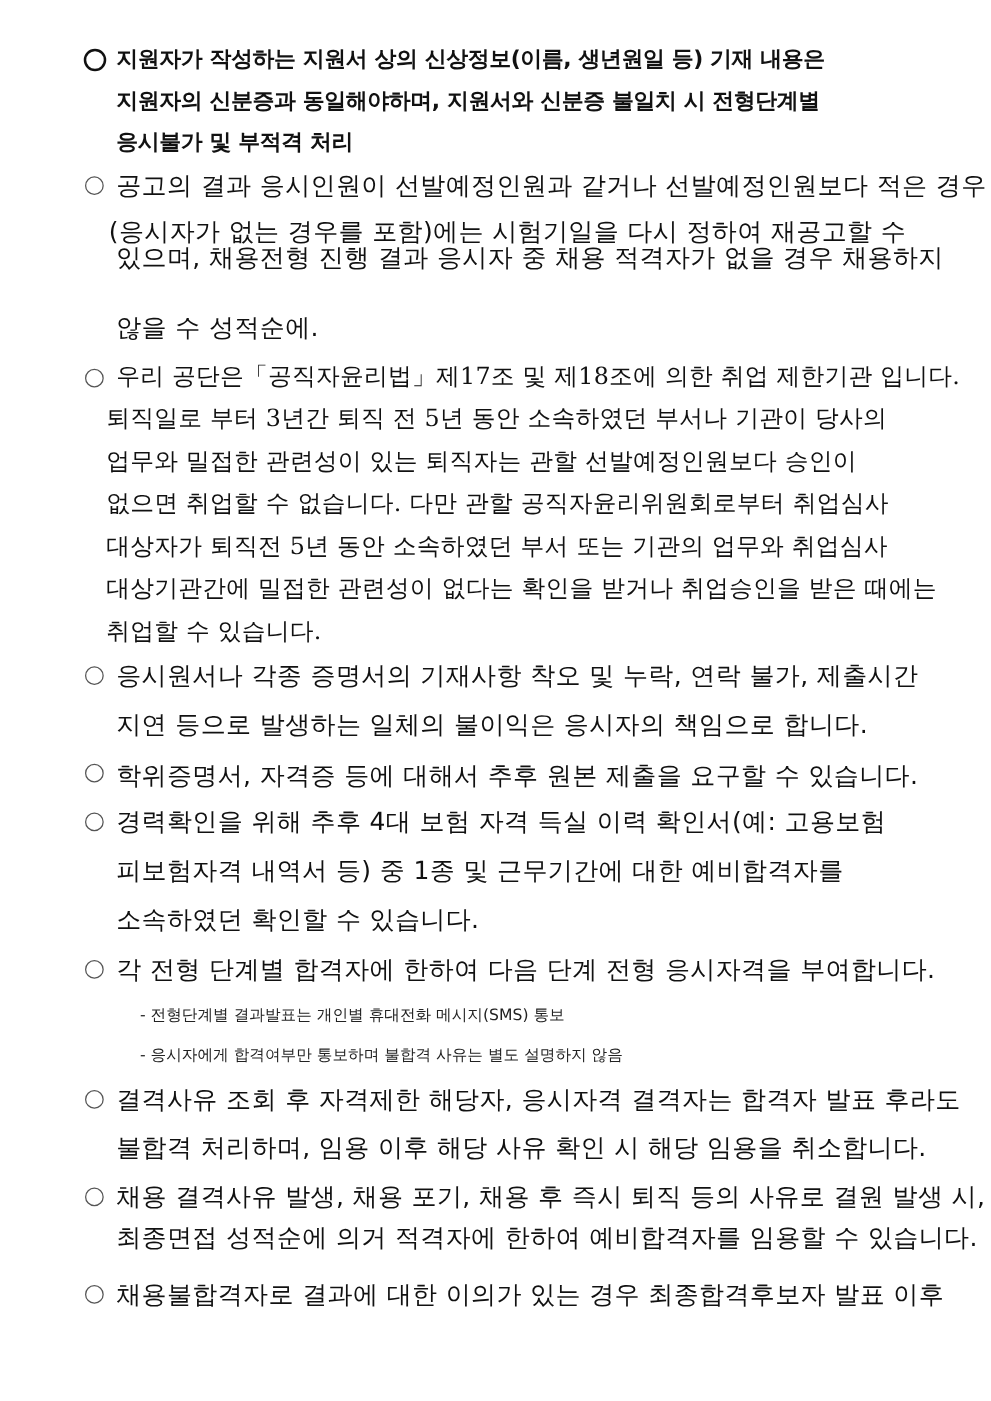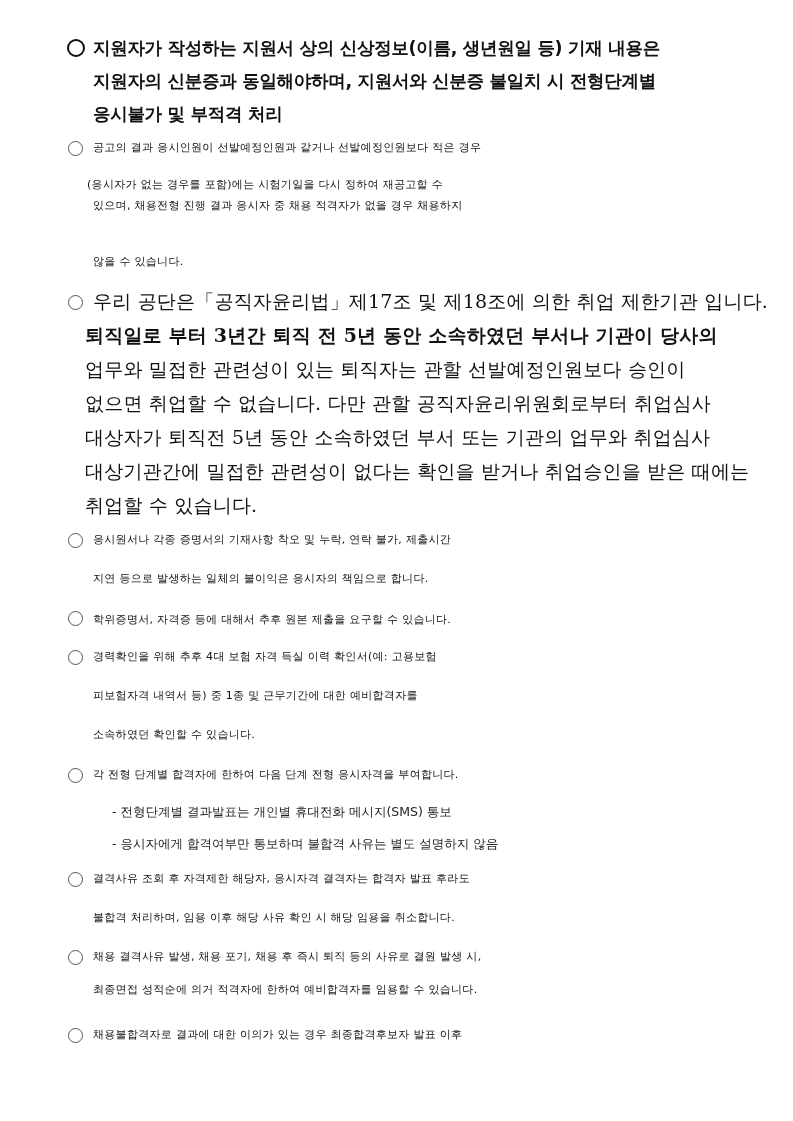--- a/index.html
+++ b/index.html
@@ -2,44 +2,44 @@
 <html><head>
   <meta charset="utf-8">
   <style>
     html, body { margin: 0; padding: 0; background: #ffffff; }
     body { width: 793px; height: 1121px; position: relative; overflow: hidden;
            font-family: "DejaVu Sans", "Liberation Sans", sans-serif; color: #111111; }
     .page { position: absolute; left: 0; top: 0; width: 664px; height: 1121px; }
     .line { position: absolute; white-space: nowrap; font-size: 17px; line-height: 22px; }
     .bold { font-weight: bold; font-size: 17.5px; letter-spacing: -0.3px; }
     .serif { font-family: "DejaVu Serif", "Liberation Serif", serif; font-size: 19px; letter-spacing: 0.2px; }
-    .sans { font-family: "DejaVu Sans", "Liberation Sans", sans-serif; font-size: 11px; letter-spacing: 0.3px; }
+    .sans { font-family: "DejaVu Sans", "Liberation Sans", sans-serif; font-size: 20px; letter-spacing: 0.3px; }
     .small { font-family: "DejaVu Sans", "Liberation Sans", sans-serif; font-size: 12.5px; color: #222; }
     .bullet { position: absolute; width: 15px; height: 15px; border: 1.3px solid #555; border-radius: 50%; box-sizing: border-box; }
     .bullet.bold-b { width: 18px; height: 18px; border: 2px solid #111; }
   </style>
 </head>
 <body>
 
 <div class="page">
 
   <span class="bullet bold-b" style="left:67px; top:39px;"></span>
   <div class="line bold" style="left:93px; top:37px;">지원자가 작성하는 지원서 상의 신상정보(이름, 생년원일 등) 기재 내용은</div>
   <div class="line bold" style="left:93px; top:70px;">지원자의 신분증과 동일해야하며, 지원서와 신분증 불일치 시 전형단계별</div>
   <div class="line bold" style="left:93px; top:103px;">응시불가 및 부적격 처리</div>
 
   <span class="bullet" style="left:68px; top:141px;"></span>
   <div class="line sans" style="left:93px; top:137px;">공고의 결과 응시인원이 선발예정인원과 같거나 선발예정인원보다 적은 경우</div>
   <div class="line sans" style="left:87px; top:174px;">(응시자가 없는 경우를 포함)에는 시험기일을 다시 정하여 재공고할 수</div>
   <div class="line sans" style="left:93px; top:195px;">있으며, 채용전형 진행 결과 응시자 중 채용 적격자가 없을 경우 채용하지</div>
-  <div class="line sans" style="left:93px; top:251px;">않을 수 있습니다.</div>
+  <div class="line sans" style="left:93px; top:251px;">않을 수 성적순에.</div>
 
   <span class="bullet" style="left:68px; top:295px;"></span>
   <div class="line serif" style="left:93px; top:290px;">우리 공단은「공직자윤리법」제17조 및 제18조에 의한 취업 제한기관 입니다.</div>
-  <div class="line serif" style="left:85px; top:324px;font-weight:bold;">퇴직일로 부터 3년간 퇴직 전 5년 동안 소속하였던 부서나 기관이 당사의</div>
+  <div class="line serif" style="left:85px; top:324px;">퇴직일로 부터 3년간 퇴직 전 5년 동안 소속하였던 부서나 기관이 당사의</div>
   <div class="line serif" style="left:85px; top:358px;">업무와 밀접한 관련성이 있는 퇴직자는 관할 선발예정인원보다 승인이</div>
   <div class="line serif" style="left:85px; top:392px;">없으면 취업할 수 없습니다. 다만 관할 공직자윤리위원회로부터 취업심사</div>
   <div class="line serif" style="left:85px; top:426px;">대상자가 퇴직전 5년 동안 소속하였던 부서 또는 기관의 업무와 취업심사</div>
   <div class="line serif" style="left:85px; top:460px;">대상기관간에 밀접한 관련성이 없다는 확인을 받거나 취업승인을 받은 때에는</div>
   <div class="line serif" style="left:85px; top:494px;">취업할 수 있습니다.</div>
 
   <span class="bullet" style="left:68px; top:533px;"></span>
   <div class="line sans" style="left:93px; top:529px;">응시원서나 각종 증명서의 기재사항 착오 및 누락, 연락 불가, 제출시간</div>
   <div class="line sans" style="left:93px; top:568px;">지연 등으로 발생하는 일체의 불이익은 응시자의 책임으로 합니다.</div>
 

